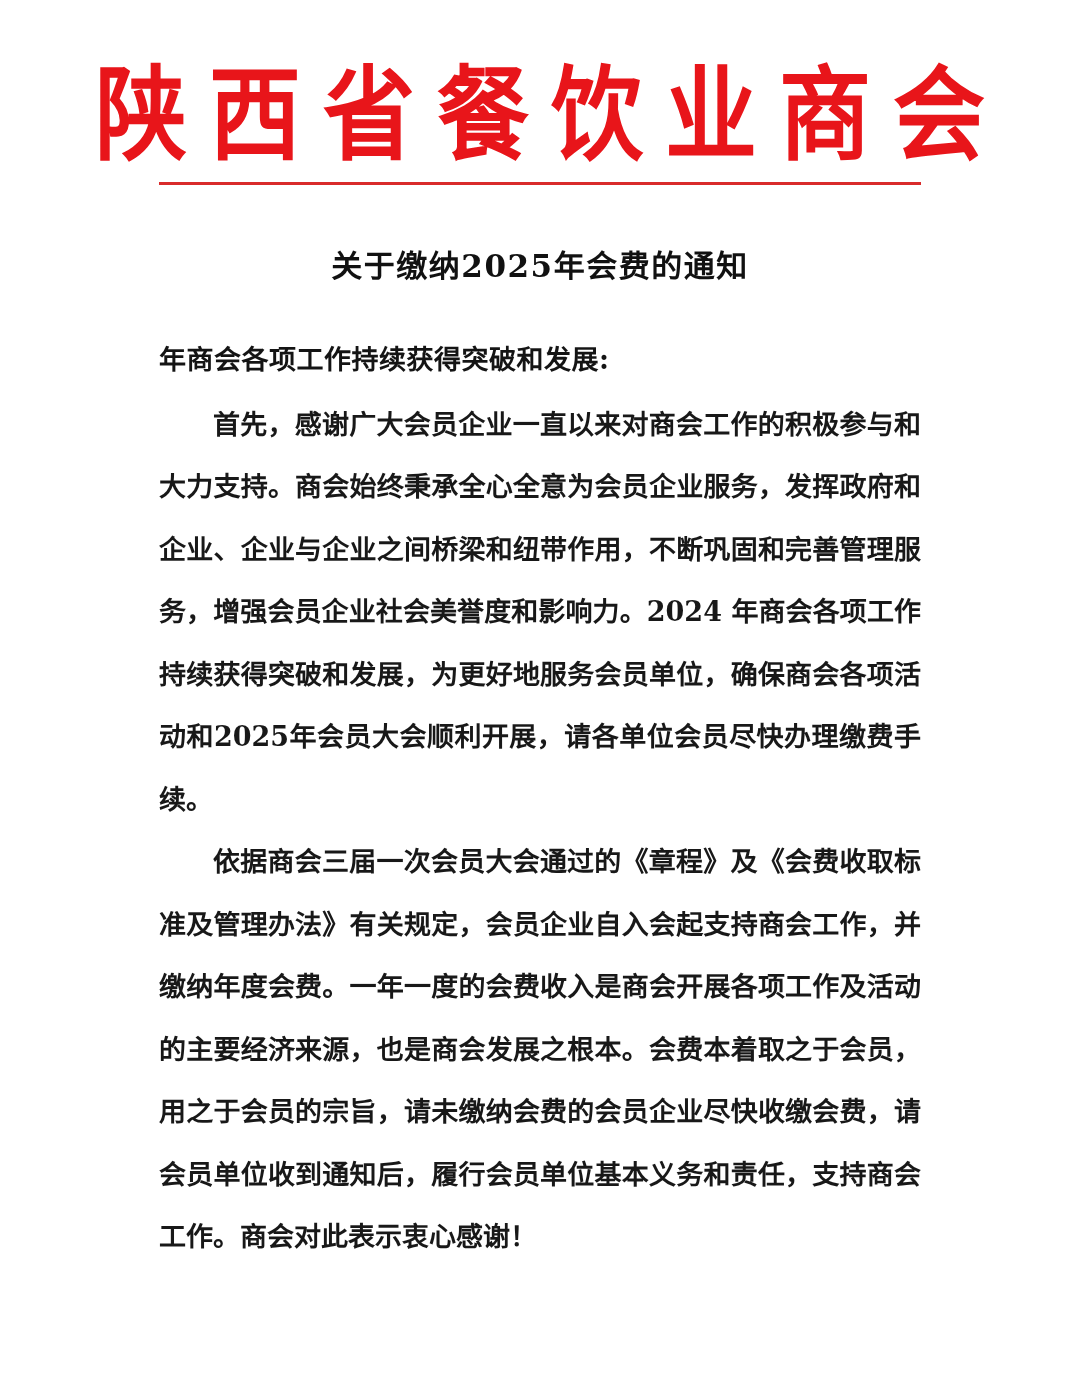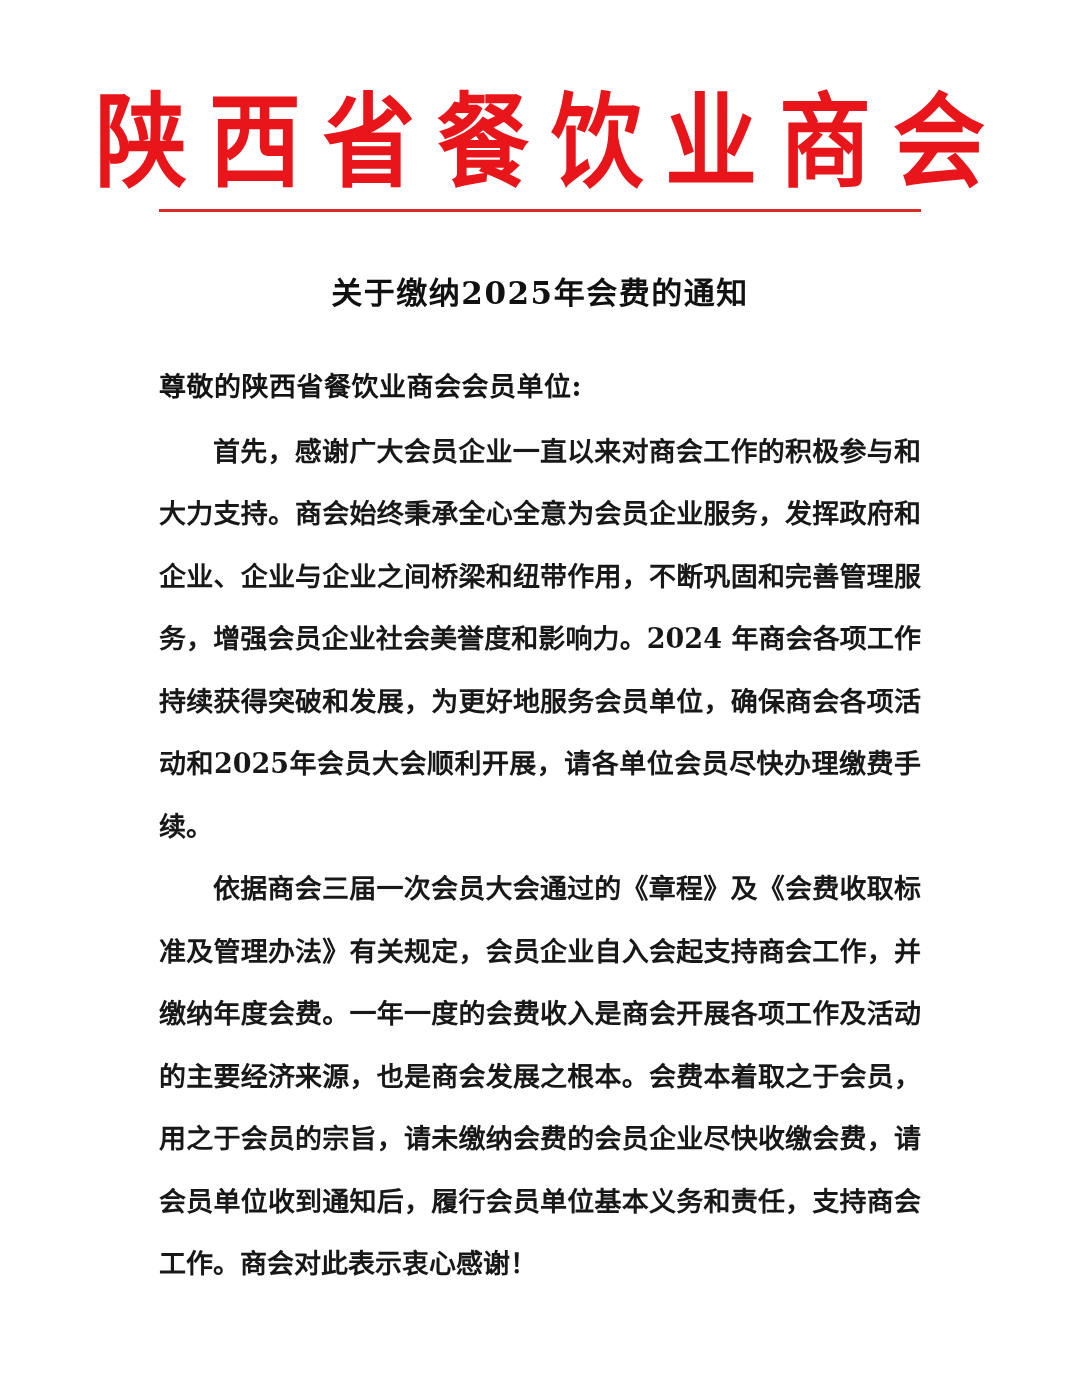--- a/index.html
+++ b/index.html
@@ -20,21 +20,21 @@
   .page {
     width: 1080px;
     height: 1394px;
     box-sizing: border-box;
     background: #ffffff;
     position: relative;
   }
 
   
   .masthead {
-    margin-top: 88px;
+    margin-top: 61px;
     text-align: center;
     line-height: 1;
     white-space: nowrap;
   }
   .masthead-title {
     display: inline-block;
     color: #e8151a;
     font-family: "DejaVu Serif", "Liberation Serif", serif;
     font-weight: 700;
     font-size: 92px;
@@ -124,20 +124,20 @@
 
   <div class="red-rule-wrap">
     <div class="red-rule"></div>
   </div>
 
   <div class="doc-title-row">
     <span class="doc-title">关于缴纳2025年会费的通知</span>
   </div>
 
   <div class="body-block">
-    <div class="salutation">尊敬的陕西省餐饮业商会会员单位:</div>
+    <div class="salutation">年商会各项工作持续获得突破和发展:</div>
 
     <p class="para first">首先，感谢广大会员企业一直以来对商会工作的积极参与和大力支持。商会始终秉承全心全意为会员企业服务，发挥政府和企业、企业与企业之间桥梁和纽带作用，不断巩固和完善管理服务，增强会员企业社会美誉度和影响力。2024 年商会各项工作持续获得突破和发展，为更好地服务会员单位，确保商会各项活动和2025年会员大会顺利开展，请各单位会员尽快办理缴费手续。</p>
 
     <p class="para">依据商会三届一次会员大会通过的《章程》及《会费收取标准及管理办法》有关规定，会员企业自入会起支持商会工作，并缴纳年度会费。一年一度的会费收入是商会开展各项工作及活动的主要经济来源，也是商会发展之根本。会费本着取之于会员，用之于会员的宗旨，请未缴纳会费的会员企业尽快收缴会费，请会员单位收到通知后，履行会员单位基本义务和责任，支持商会工作。商会对此表示衷心感谢！</p>
   </div>
 
 </div>
 
 </body></html>

